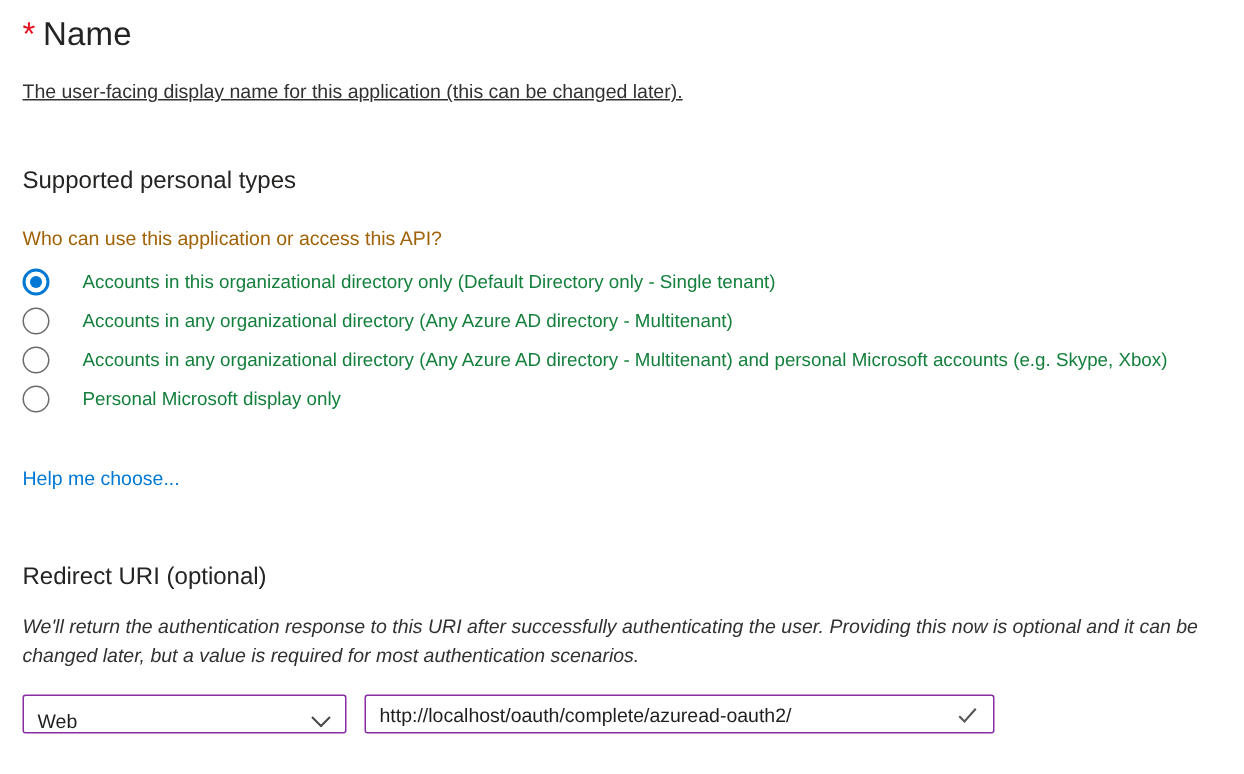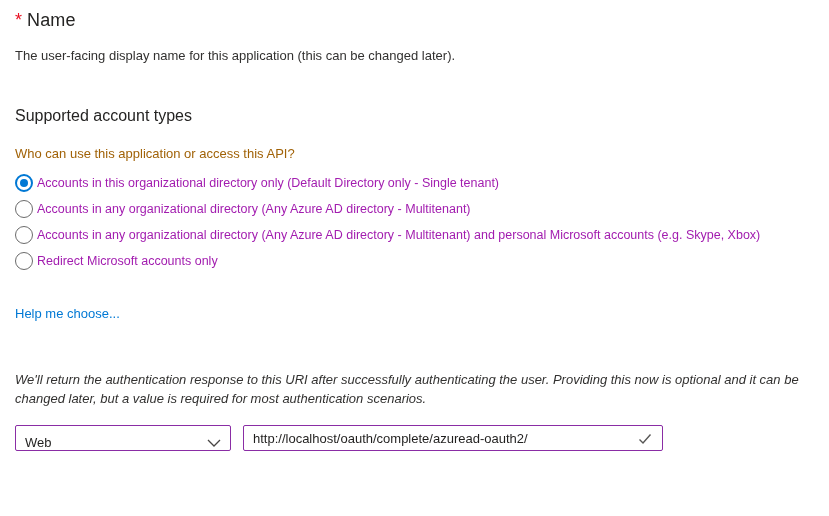--- a/index.html
+++ b/index.html
@@ -7,21 +7,21 @@
   body {
     font-family: "Liberation Sans", "DejaVu Sans", sans-serif;
     color: #323130;
     width: 829px;
     height: 516px;
     overflow: hidden;
   }
   .page { padding: 10px 14px 0 15px; width: 829px; height: 516px; }
 
   
-  .h-name { font-size: 18px; font-weight: 400; color: #252423; letter-spacing: 0.1px; }
+  .h-name { font-size: 22px; font-weight: 400; color: #252423; letter-spacing: 0.1px; }
   .h-name .req { color: #e81123; margin-right: 5px; }
   .h-sub { font-size: 16px; font-weight: 400; color: #252423; }
 
   .desc { font-size: 13px; color: #323130; line-height: 19px; max-width: 802px; }
 
   
   .field {
     position: relative;
     height: 26px;
     border: 1px solid #8a2da5;
@@ -61,23 +61,23 @@
   .radio.checked::after {
     content: "";
     position: absolute;
     left: 50%; top: 50%;
     width: 8px; height: 8px;
     margin: -4px 0 0 -4px;
     border-radius: 50%;
     background: #0078d4;
   }
   .radio-label {
-    margin-left: 4px;
+    margin-left: 22px;
     font-size: 12.5px;
-    color: #a21caf;
+    color: #15803d;
     white-space: nowrap;
   }
 
   .help-link {
     display: inline-block;
     margin-top: 32px;
     font-size: 13px;
     color: #0078d4;
     text-decoration: none;
     cursor: pointer;
@@ -94,61 +94,62 @@
     border-radius: 2px;
     display: flex; align-items: flex-end;
     padding: 0 9px;
     font-size: 13px; color: #201f1e;
     cursor: pointer;
     position: relative;
   }
   .platform-select .chev { position: absolute; right: 9px; top: 9px; }
   .uri-field { width: 420px; }
 
-  .desc-name { margin-top: 15px; }
+  .desc-name { margin-top: 15px; text-decoration: underline; }
 </style>
 </head>
 <body>
 
 <div class="page">
 
   <div class="section1">
     <div class="h-name">
       <span class="req">*</span><span>Name</span>
     </div>
     <div class="desc desc-name">The user-facing display name for this application (this can be changed later).</div>
   </div>
 
   <div class="section2">
-    <div class="h-sub">Supported account types</div>
+    <div class="h-sub">Supported personal types</div>
     <div class="question">Who can use this application or access this API?</div>
 
     <div class="radio-group">
       <label class="radio-row">
         <span class="radio checked"></span>
         <span class="radio-label">Accounts in this organizational directory only (Default Directory only - Single tenant)</span>
       </label>
       <label class="radio-row">
         <span class="radio"></span>
         <span class="radio-label">Accounts in any organizational directory (Any Azure AD directory - Multitenant)</span>
       </label>
       <label class="radio-row">
         <span class="radio"></span>
         <span class="radio-label">Accounts in any organizational directory (Any Azure AD directory - Multitenant) and personal Microsoft accounts (e.g. Skype, Xbox)</span>
       </label>
       <label class="radio-row">
         <span class="radio"></span>
-        <span class="radio-label">Redirect Microsoft accounts only</span>
+        <span class="radio-label">Personal Microsoft display only</span>
       </label>
     </div>
 
     <a class="help-link">Help me choose...</a>
   </div>
 
   <div class="section3">
+    <div class="h-sub">Redirect URI (optional)</div>
     <div class="desc">We'll return the authentication response to this URI after successfully authenticating the user. Providing this now is optional and it can be changed later, but a value is required for most authentication scenarios.</div>
 
     <div class="uri-row">
       <div class="platform-select">
         <span>Web</span>
         <span class="chev">
           <svg width="14" height="8" viewBox="0 0 14 8">
               <path d="M1 1 L7 7 L13 1" fill="none" stroke="#484644" stroke-width="1.3"></path>
             </svg>
         </span>

